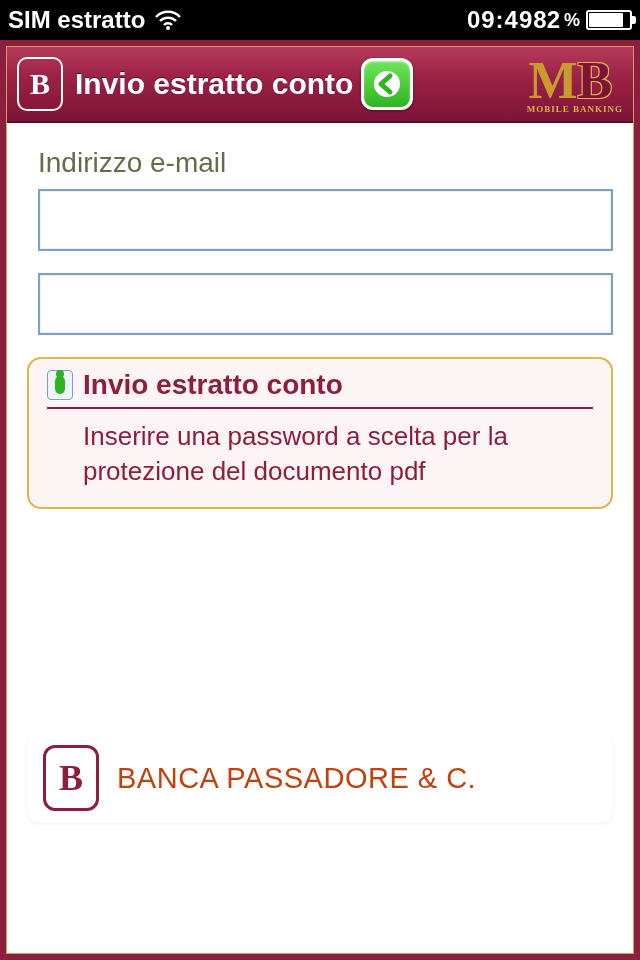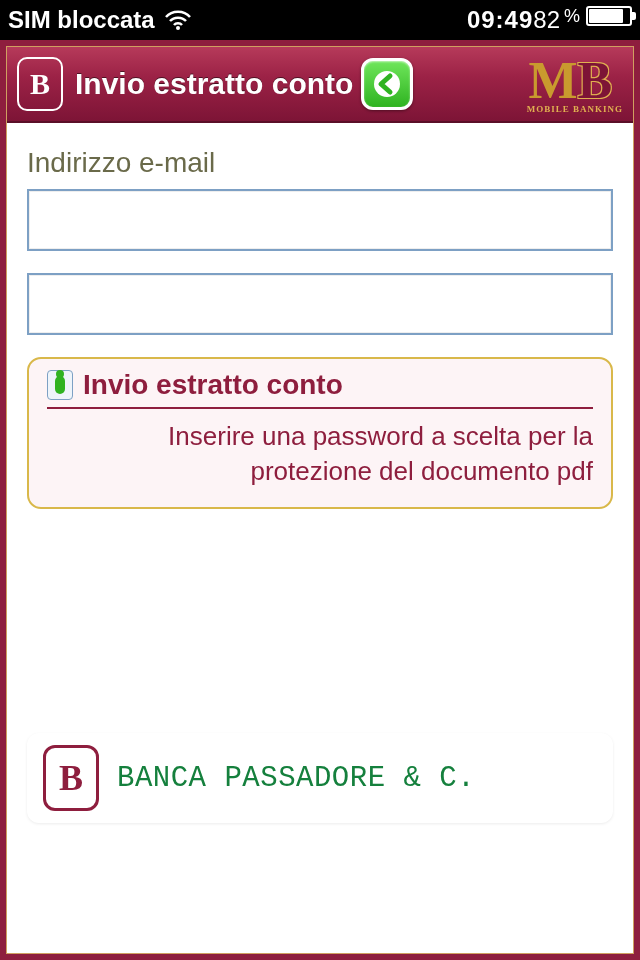--- a/index.html
+++ b/index.html
@@ -12,21 +12,21 @@
     background: #000;
     color: #fff;
     display: flex;
     align-items: center;
     padding: 0 8px;
     font-size: 24px;
     font-weight: 600;
   }
   .status-left { display: flex; align-items: center; gap: 10px; }
   .status-center { flex: 1; text-align: right; letter-spacing: 1px; font-weight:700;}
-  .status-right { display: flex; align-items: flex-start; gap: 6px; font-weight:400;}
+  .status-right { display: flex; align-items: center; gap: 6px; font-weight:700;}
   .wifi-icon svg { display:block; }
   .battery {
     width: 46px; height: 20px; border: 2px solid #fff; border-radius: 3px;
     position: relative; display: inline-block;
   }
   .battery::after {
     content: ""; position: absolute; right: -6px; top: 4px;
     width: 4px; height: 8px; background: #fff; border-radius: 0 2px 2px 0;
   }
   .battery-fill { position:absolute; left:1px; top:1px; bottom:1px; width: 80%; background:#fff; border-radius:1px;}
@@ -108,21 +108,21 @@
   .field-input {
     width: 100%;
     height: 62px;
     border: 2px solid #7da0c4;
     background: #fff;
     font-size: 26px;
     padding: 0 10px;
     outline: none;
     box-shadow: inset 0 0 0 1px rgba(200,200,200,0.3);
   }
-  .field-block { margin-bottom: 22px; }
+  .field-block { margin-bottom: 22px; margin-left: 11px; }
 
   .info-box {
     margin-top: 10px;
     border: 2px solid #d9b84a;
     border-radius: 14px;
     background: #fdf4f6;
     padding: 10px 18px 18px 18px;
   }
   .info-head {
     display:flex; align-items:center; gap:10px;
@@ -144,54 +144,53 @@
   .info-icon-inner::before{
     content:""; position:absolute; top:-6px; left:1px;
     width:8px; height:8px; background:#2fb321; border-radius:50%;
   }
   .info-title {
     color:#8e1e3e; font-size:28px; font-weight:700;
   }
   .info-text {
     color:#8e1e3e; font-size:26px; line-height:1.35;
     padding-left: 36px;
-    text-align: right;
   }
 
   .bank-footer {
     position:absolute;
     left:20px; right:20px;
     bottom: 130px;
     background:#fff;
     border-radius: 12px;
     padding: 12px 16px;
     display:flex; align-items:center; gap:18px;
     box-shadow: 0 1px 3px rgba(0,0,0,0.08);
   }
   .bank-logo {
     width: 56px; height: 66px;
     border: 3px solid #8e1e3e; border-radius: 12px;
     display:flex; align-items:center; justify-content:center;
     color:#8e1e3e; font-family: Georgia, serif; font-weight:700; font-size:36px;
     flex-shrink:0;
   }
   .bank-name {
-    font-family: Liberation Mono, monospace;
-    color:#15803d;
+    font-family: Liberation Sans, sans-serif;
+    color:#c2410c;
     font-size: 29px;
     letter-spacing: 0.5px;
     white-space:nowrap;
   }
 </style>
 </head>
 <body>
 
 <div class="status-bar">
   <div class="status-left">
-    <span>SIM bloccata</span>
+    <span>SIM estratto</span>
     <span class="wifi-icon">
       <svg width="26" height="20" viewBox="0 0 26 20">
         <path d="M1 7 C7 0 19 0 25 7" stroke="#fff" stroke-width="2.5" fill="none"></path>
         <path d="M5 11 C9 6.5 17 6.5 21 11" stroke="#fff" stroke-width="2.5" fill="none"></path>
         <path d="M9 15 C11 12.5 15 12.5 17 15" stroke="#fff" stroke-width="2.5" fill="none"></path>
         <circle cx="13" cy="18" r="2" fill="#fff"></circle>
       </svg>
     </span>
   </div>
   <div class="status-center">09:49</div>

